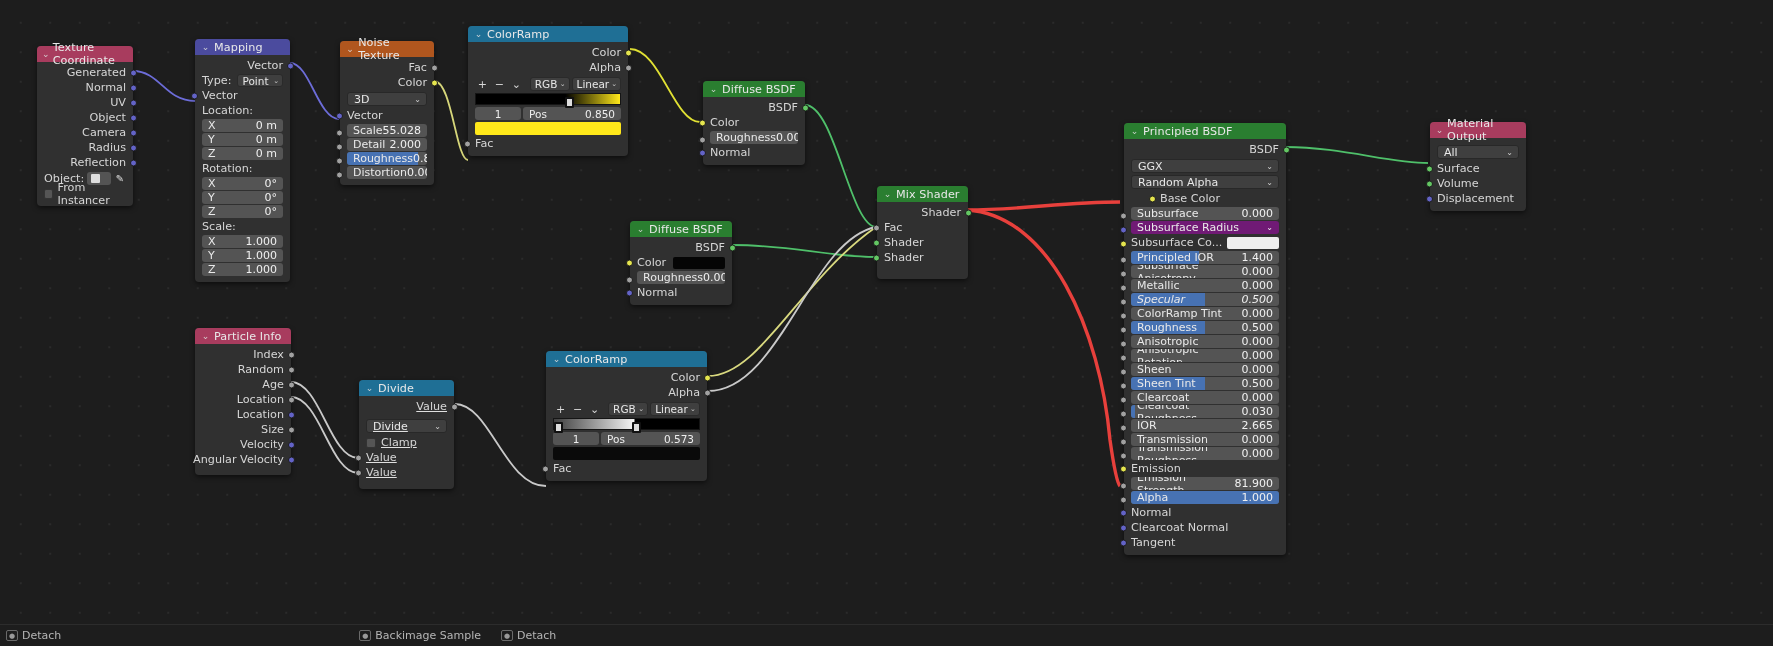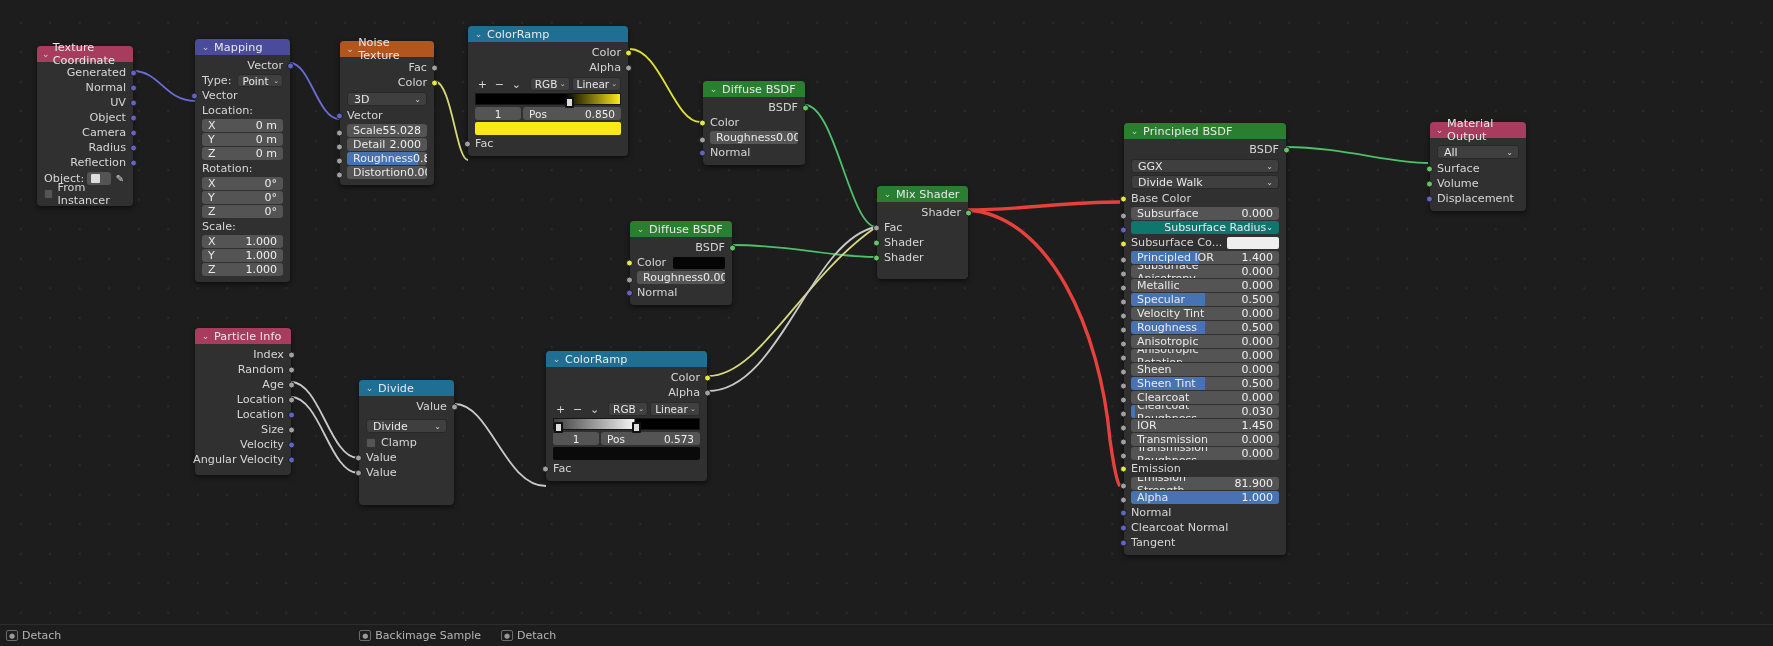--- a/index.html
+++ b/index.html
@@ -548,21 +548,21 @@
           <span class="sock right s-purple"></span>
         </div>
     </div>
   </div>
 
   <div class="node" style="left:359px; top:380px; width:95px;">
     <div class="nhead" style="background:#1f6f95;">
       <span class="chev">⌄</span>
       <span>Divide</span>
     </div>
-    <div class="nbody" style="padding-bottom:25px;">
+    <div class="nbody" style="padding-bottom:9px;text-decoration:underline;">
       <div class="row out">
           <span class="lbl">Value</span>
           <span class="sock right s-gray"></span>
         </div>
       <div class="selectbox" style="margin-top:5px;">
         <span>Divide</span>
         <span class="chevd">⌄</span>
       </div>
       <div class="checkrow">
         <span class="chkbox"></span>
@@ -635,40 +635,40 @@
     <div class="nbody">
       <div class="row out">
           <span class="lbl">BSDF</span>
           <span class="sock right s-shader"></span>
         </div>
       <div class="selectbox">
         <span>GGX</span>
         <span class="chevd">⌄</span>
       </div>
       <div class="selectbox">
-        <span>Divide Walk</span>
+        <span>Random Alpha</span>
         <span class="chevd">⌄</span>
       </div>
       <div id="pbsdf-rows">
-          <div style="position: relative;">
+          <div style="position: relative; margin-left: 29px;">
             <span class="sock left s-yellow" style="top: 8px;"></span>
             <div class="row" style="padding: 0px 7px;">
               <span class="lbl">Base Color</span>
             </div>
           </div>
           <div style="position: relative;">
             <span class="sock left s-gray" style="top: 9px;"></span>
             <div class="field">
               <span class="ftxt">Subsurface</span>
               <span class="fv">0.000</span>
             </div>
           </div>
           <div style="position: relative;">
             <span class="sock left s-purple" style="top: 9px;"></span>
-            <div class="field" style="background: #0f766e; justify-content: flex-end;">
+            <div class="field" style="background: #701a75;">
               <span class="ftxt">Subsurface Radius</span>
               <span class="fv" style="font-size: 8px;">⌄</span>
             </div>
           </div>
           <div style="position: relative;">
             <span class="sock left s-yellow" style="top: 9px;"></span>
             <div class="row" style="justify-content: flex-start; gap: 5px;">
               <span class="lbl">Subsurface Co...</span>
               <span style="flex: 1 1 0%; height: 12px; border-radius: 2px; background: rgb(238, 238, 238);"></span>
             </div>
@@ -688,32 +688,32 @@
               <span class="fv">0.000</span>
             </div>
           </div>
           <div style="position: relative;">
             <span class="sock left s-gray" style="top: 9px;"></span>
             <div class="field">
               <span class="ftxt">Metallic</span>
               <span class="fv">0.000</span>
             </div>
           </div>
-          <div style="position: relative;">
+          <div style="position: relative; font-style: italic;">
             <span class="sock left s-gray" style="top: 9px;"></span>
             <div class="field">
               <span class="slidefill" style="width: 50%;"></span>
               <span class="ftxt">Specular</span>
               <span class="fv">0.500</span>
             </div>
           </div>
           <div style="position: relative;">
             <span class="sock left s-gray" style="top: 9px;"></span>
             <div class="field">
-              <span class="ftxt">Velocity Tint</span>
+              <span class="ftxt">ColorRamp Tint</span>
               <span class="fv">0.000</span>
             </div>
           </div>
           <div style="position: relative;">
             <span class="sock left s-gray" style="top: 9px;"></span>
             <div class="field">
               <span class="slidefill" style="width: 50%;"></span>
               <span class="ftxt">Roughness</span>
               <span class="fv">0.500</span>
             </div>
@@ -759,21 +759,21 @@
             <div class="field">
               <span class="slidefill" style="width: 3%;"></span>
               <span class="ftxt">Clearcoat Roughness</span>
               <span class="fv">0.030</span>
             </div>
           </div>
           <div style="position: relative;">
             <span class="sock left s-gray" style="top: 9px;"></span>
             <div class="field">
               <span class="ftxt">IOR</span>
-              <span class="fv">1.450</span>
+              <span class="fv">2.665</span>
             </div>
           </div>
           <div style="position: relative;">
             <span class="sock left s-gray" style="top: 9px;"></span>
             <div class="field">
               <span class="ftxt">Transmission</span>
               <span class="fv">0.000</span>
             </div>
           </div>
           <div style="position: relative;">

